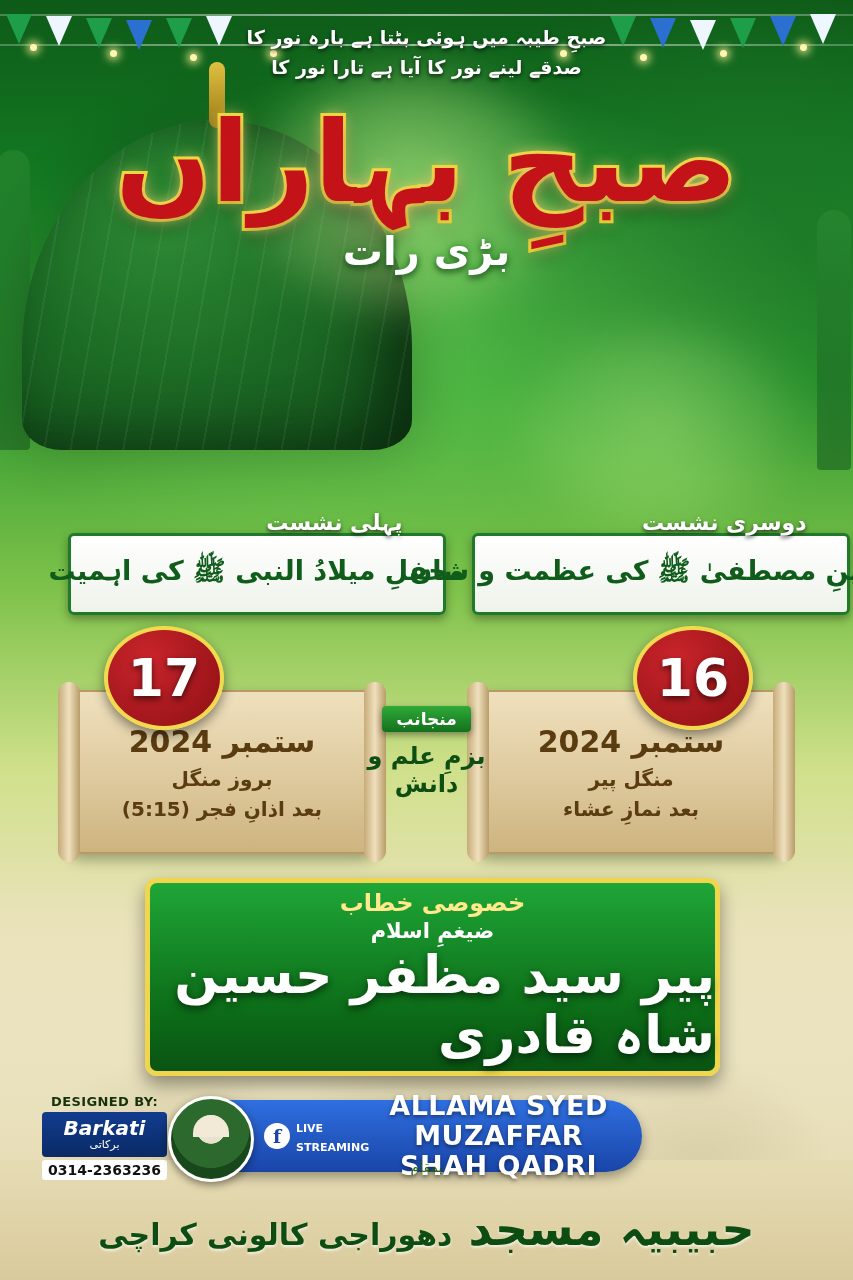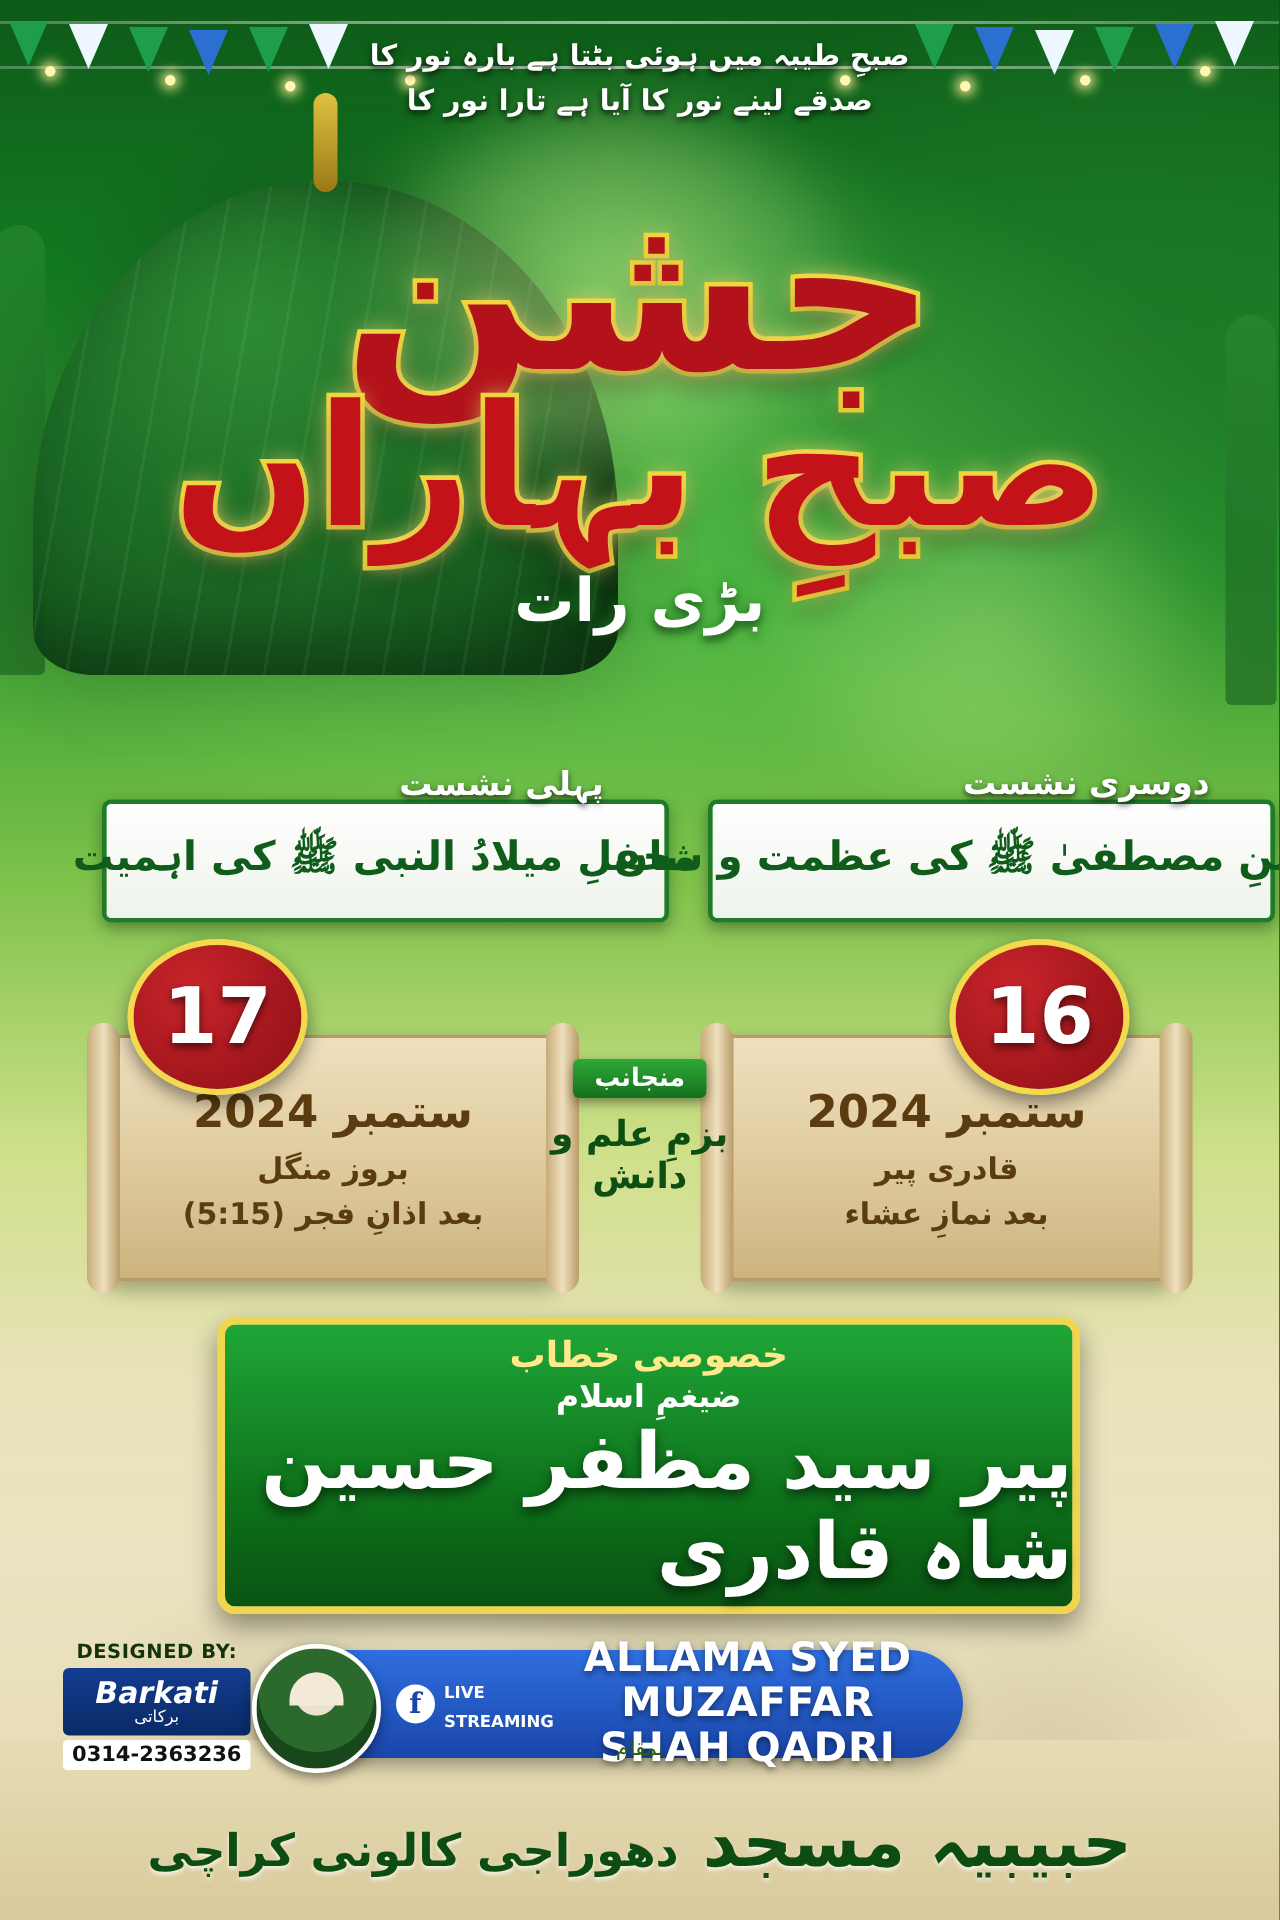--- a/index.html
+++ b/index.html
@@ -143,21 +143,21 @@
   .daybadge{
     position:absolute;top:-14px;width:112px;height:96px;border-radius:50%;
     background:radial-gradient(circle at 35% 30%,#c9252b,#8d0f14);
     border:4px solid #f3d94e;
     box-shadow:0 5px 12px rgba(0,0,0,.45);
     display:flex;align-items:center;justify-content:center;
     color:#ffffff;font-size:52px;font-weight:bold;
     text-shadow:0 3px 6px rgba(0,0,0,.6);
   }
   .daybadge.right{right:100px;}
-  .daybadge.left{left:85px;}
+  .daybadge.left{left:104px;}
   .mid-tag{
     position:absolute;top:66px;left:50%;transform:translateX(-50%);
     width:170px;text-align:center;direction:rtl;color:#12500f;z-index:9;
   }
   .mid-tag .ribbon{
     display:inline-block;background:linear-gradient(180deg,#2faa38,#14701d);
     color:#fff;font-size:17px;font-weight:bold;padding:3px 14px;border-radius:4px;
     box-shadow:0 3px 7px rgba(0,0,0,.4);
   }
   .mid-tag .l1{font-size:24px;font-weight:bold;margin-top:10px;color:#0d4e12;}
@@ -274,41 +274,40 @@
     <div class="bulb" style="left:720px;top:50px;"></div>
     <div class="bulb" style="left:800px;top:44px;"></div>
   </div>
 
   <div class="couplet">
     <div>صبحِ طیبہ میں ہوئی بٹتا ہے بارہ نور کا</div>
     <div>صدقے لینے نور کا آیا ہے تارا نور کا</div>
   </div>
 
   <div class="title-wrap">
-    <div class="title-main">جشن</div>
     <div class="title-sub">صبحِ بہاراں</div>
     <div class="title-night">بڑی رات</div>
   </div>
 
   <div class="sessions">
     <div class="session">
       <span class="label">پہلی نشست</span>
       <span class="txt">محفلِ میلادُ النبی ﷺ کی اہمیت</span>
     </div>
     <div class="session">
       <span class="label">دوسری نشست</span>
       <span class="txt">والدینِ مصطفیٰ ﷺ کی عظمت و شان</span>
     </div>
   </div>
 
   <div class="scrolls">
     <div class="scroll right">
       <div class="inner">
         <div class="d-main">ستمبر 2024</div>
-        <div class="d-sub">قادری پیر</div>
+        <div class="d-sub">منگل پیر</div>
         <div class="d-sub">بعد نمازِ عشاء</div>
       </div>
     </div>
     <div class="daybadge right">16</div>
 
     <div class="scroll left">
       <div class="inner">
         <div class="d-main">ستمبر 2024</div>
         <div class="d-sub">بروز منگل</div>
         <div class="d-sub">بعد اذانِ فجر (5:15)</div>

